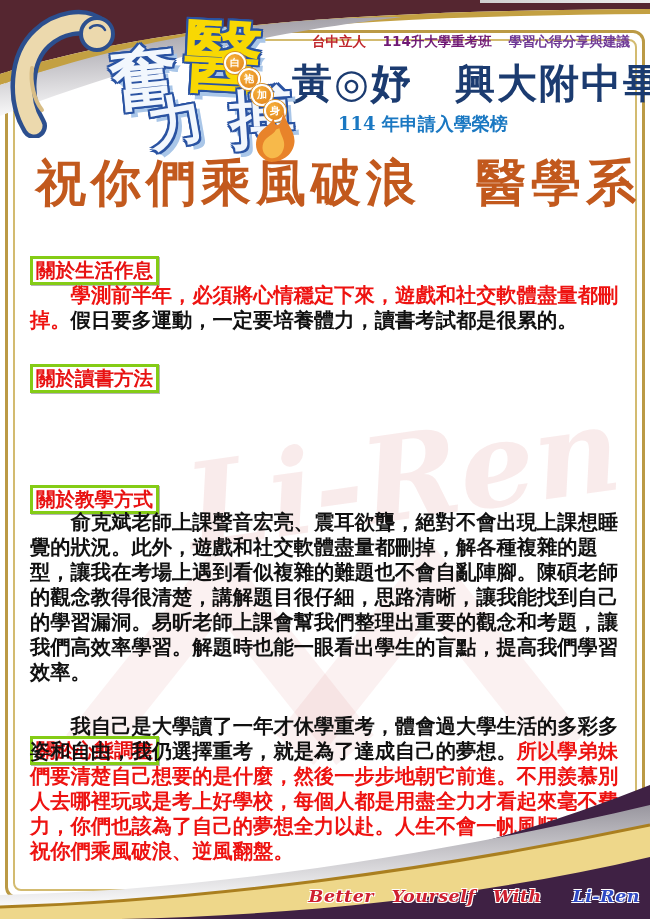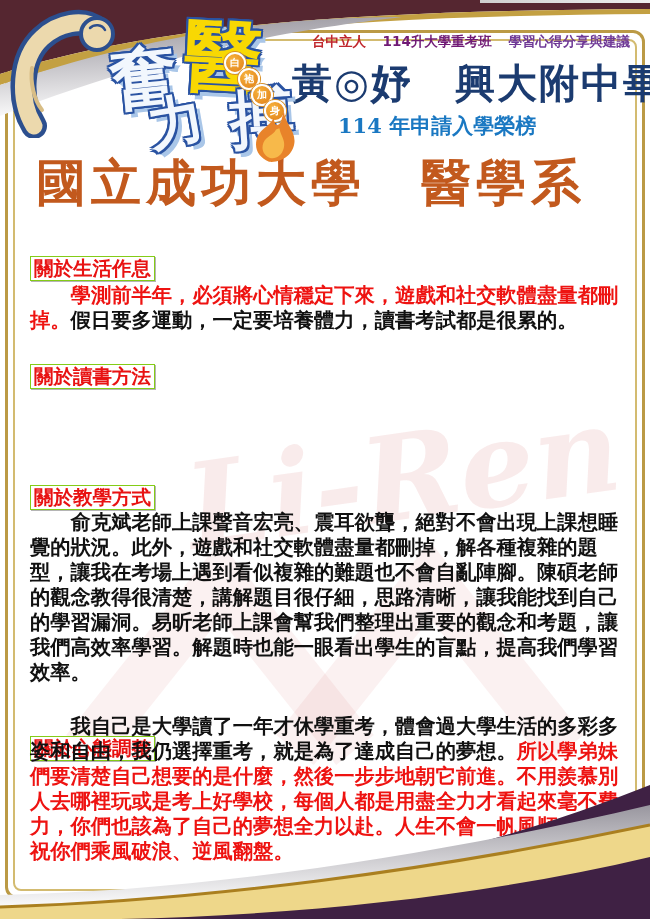--- a/index.html
+++ b/index.html
@@ -48,33 +48,33 @@
   
   .tagline{position:absolute;right:20px;top:33px;z-index:4;font-size:13.5px;font-weight:bold;
            white-space:nowrap;}
   .tagline span{margin-left:12px;text-align:center;}
   .t-red{color:#c0272d;} .t-blue{color:#701a75;} .t-purple{color:#6f3996;}
 
   .student-name{position:absolute;left:292px;top:56px;z-index:4;
                 font-family:"DejaVu Serif",serif;font-weight:bold;font-size:40px;
                 letter-spacing:2px;color:#1b3b70;white-space:nowrap;}
   .list-line{position:absolute;left:338px;top:112px;z-index:4;
-             font-family:"DejaVu Serif",serif;font-weight:bold;font-size:21px;
+             font-family:"DejaVu Serif",serif;font-weight:bold;font-size:18px;
              color:#1a78c2;white-space:nowrap;}
   .result-line{position:absolute;left:36px;top:150px;z-index:4;
                font-family:"DejaVu Serif",serif;font-weight:bold;font-size:50px;
                letter-spacing:5px;color:#c2591d;white-space:nowrap;}
 
   
   .body-text{position:absolute;left:30px;width:592px;z-index:4;
              font-size:20.3px;line-height:25px;color:#111;}
   .intro{top:210px;text-indent:2em;}
   .sec-title{position:absolute;left:30px;z-index:4;display:inline-block;
              font-size:19.5px;font-weight:bold;line-height:23px;color:#e81212;
-             border:1px solid #84cc16;box-shadow:1px 1px 0 rgba(90,90,90,.45);
+             border:3px solid #84cc16;box-shadow:1px 1px 0 rgba(90,90,90,.45);
              padding:0 3px;background:rgba(255,255,255,.85);}
   .st-1{top:256px;} .st-2{top:364px;} .st-3{top:485px;} .st-4{top:720px;margin-top:16px;}
   .para{margin:0;text-indent:2em;white-space:pre-wrap;font-weight:bold;}
   .p-1{top:283px;} .p-2{top:389px;} .p-3{top:510px;} .p-4{top:714px;}
   .red{color:#ee1311;}
 
   
   .ftr-svg{position:absolute;left:0;top:769px;z-index:5;}
   .slogan{position:absolute;right:10px;top:886px;z-index:6;white-space:nowrap;
           font-family:"DejaVu Serif",serif;font-style:italic;font-weight:bold;
@@ -132,21 +132,21 @@
   </div>
 
   <div class="tagline">
     <span class="t-red">台中立人</span>
     <span class="t-blue">114升大學重考班</span>
     <span class="t-purple">學習心得分享與建議</span>
   </div>
 
   <div class="student-name">黃◎妤　興大附中畢</div>
   <div class="list-line">114 年申請入學榮榜</div>
-  <div class="result-line">國立成功大學　醫學系</div>
+  <div class="result-line">祝你們乘風破浪　醫學系</div>
 
 
   <div class="sec-title st-1">關於生活作息</div>
   <div class="body-text p-1">
     <p class="para"><span class="red">學測前半年，必須將心情穩定下來，遊戲和社交軟體盡量都刪掉。</span><span>假日要多運動，一定要培養體力，讀書考試都是很累的。</span></p>
   </div>
 
   <div class="sec-title st-2">關於讀書方法</div>
 
   <div class="sec-title st-3">關於教學方式</div>
@@ -166,14 +166,18 @@
         <stop offset="0" stop-color="#87848e"></stop>
           <stop offset="1" stop-color="#ffffff"></stop>
       </linearGradient>
     </defs>
     <path d="M0,149 C180,145 430,104 650,16 L650,150 L0,150 Z" fill="#3f2144"></path>
     <path d="M0,126 C200,122 430,88 650,36 L650,58 C430,106 200,136 0,140 Z" fill="url(#silverGrad2)"></path>
     <path d="M0,138 C200,132 430,102 650,56 L650,88 C480,128 300,146 120,150 L0,150 Z" fill="#eed78a"></path>
     <path d="M0,138 C200,132 430,102 650,56" fill="none" stroke="#aa7f1f" stroke-width="3"></path>
   </svg>
 
+  <div class="slogan">
+    <span class="s-red">Better  Yourself  With</span>
+    <span class="s-blue">Li-Ren</span>
+  </div>
 
 </div>
 
 </body></html>

